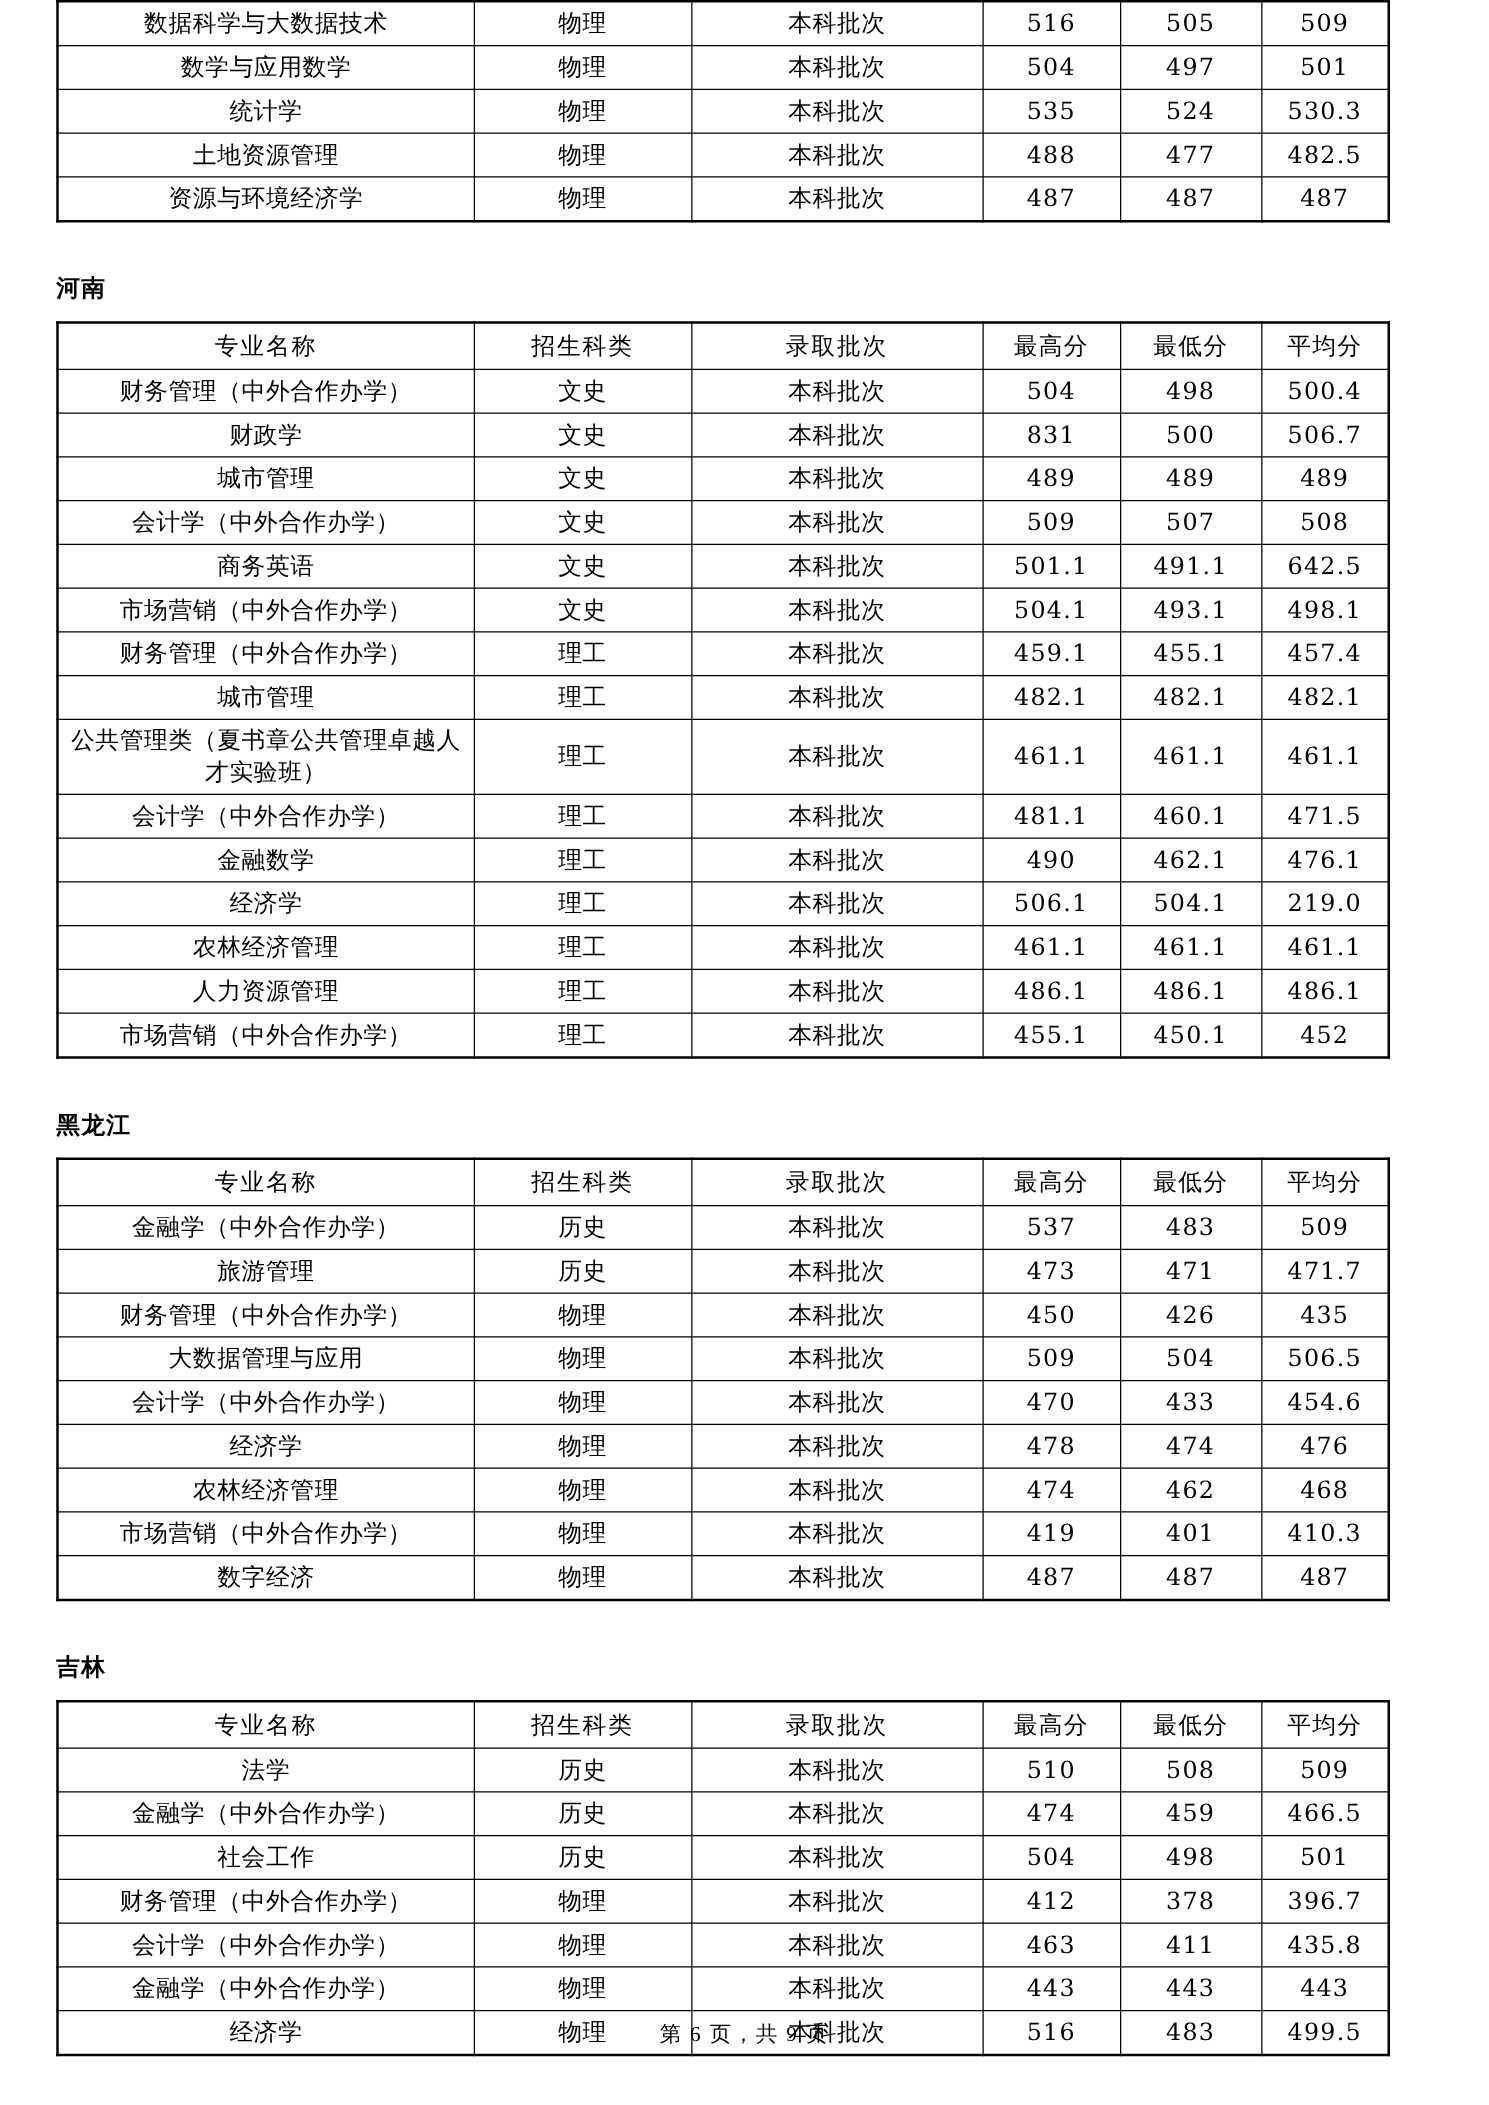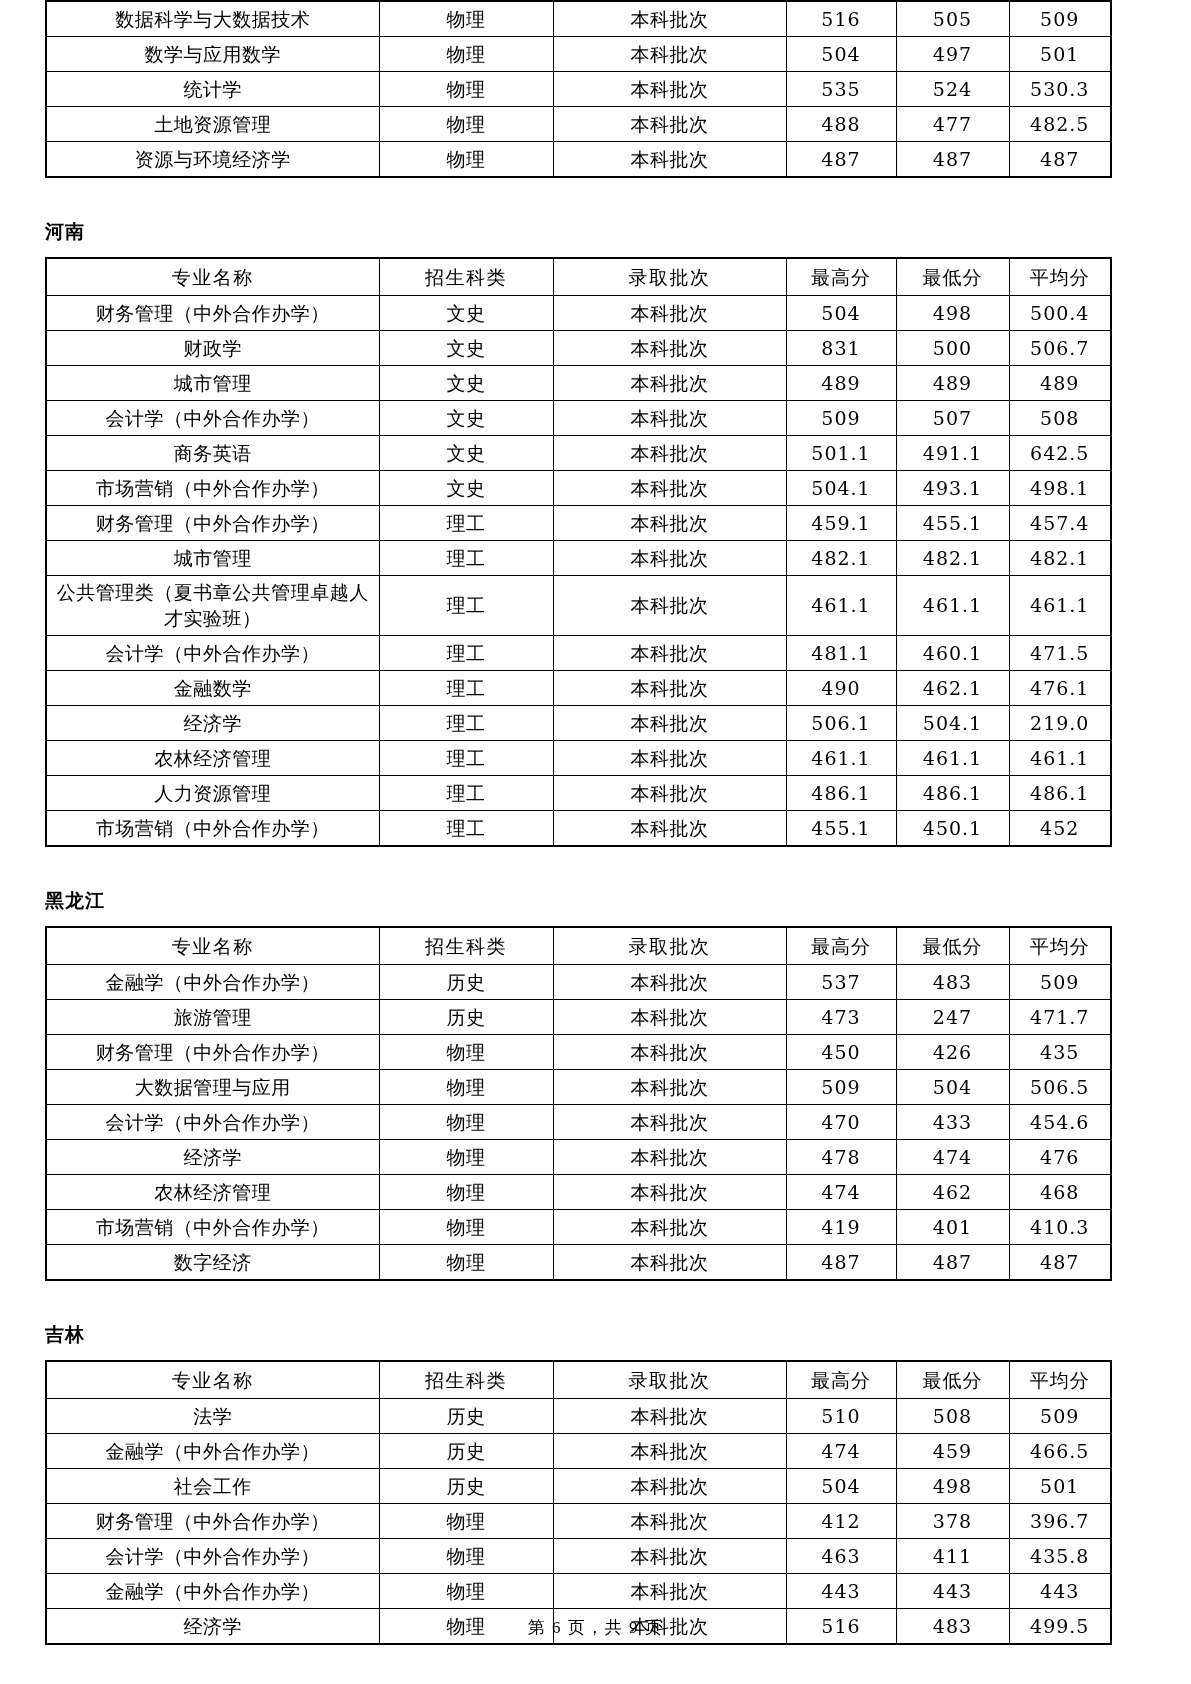--- a/index.html
+++ b/index.html
@@ -336,21 +336,21 @@
                 <td>本科批次</td>
                 <td class="num">537</td>
                 <td class="num">483</td>
                 <td class="num">509</td>
               </tr>
               <tr>
                 <td>旅游管理</td>
                 <td>历史</td>
                 <td>本科批次</td>
                 <td class="num">473</td>
-                <td class="num">247</td>
+                <td class="num">471</td>
                 <td class="num">471.7</td>
               </tr>
               <tr>
                 <td>财务管理（中外合作办学）</td>
                 <td>物理</td>
                 <td>本科批次</td>
                 <td class="num">450</td>
                 <td class="num">426</td>
                 <td class="num">435</td>
               </tr>

